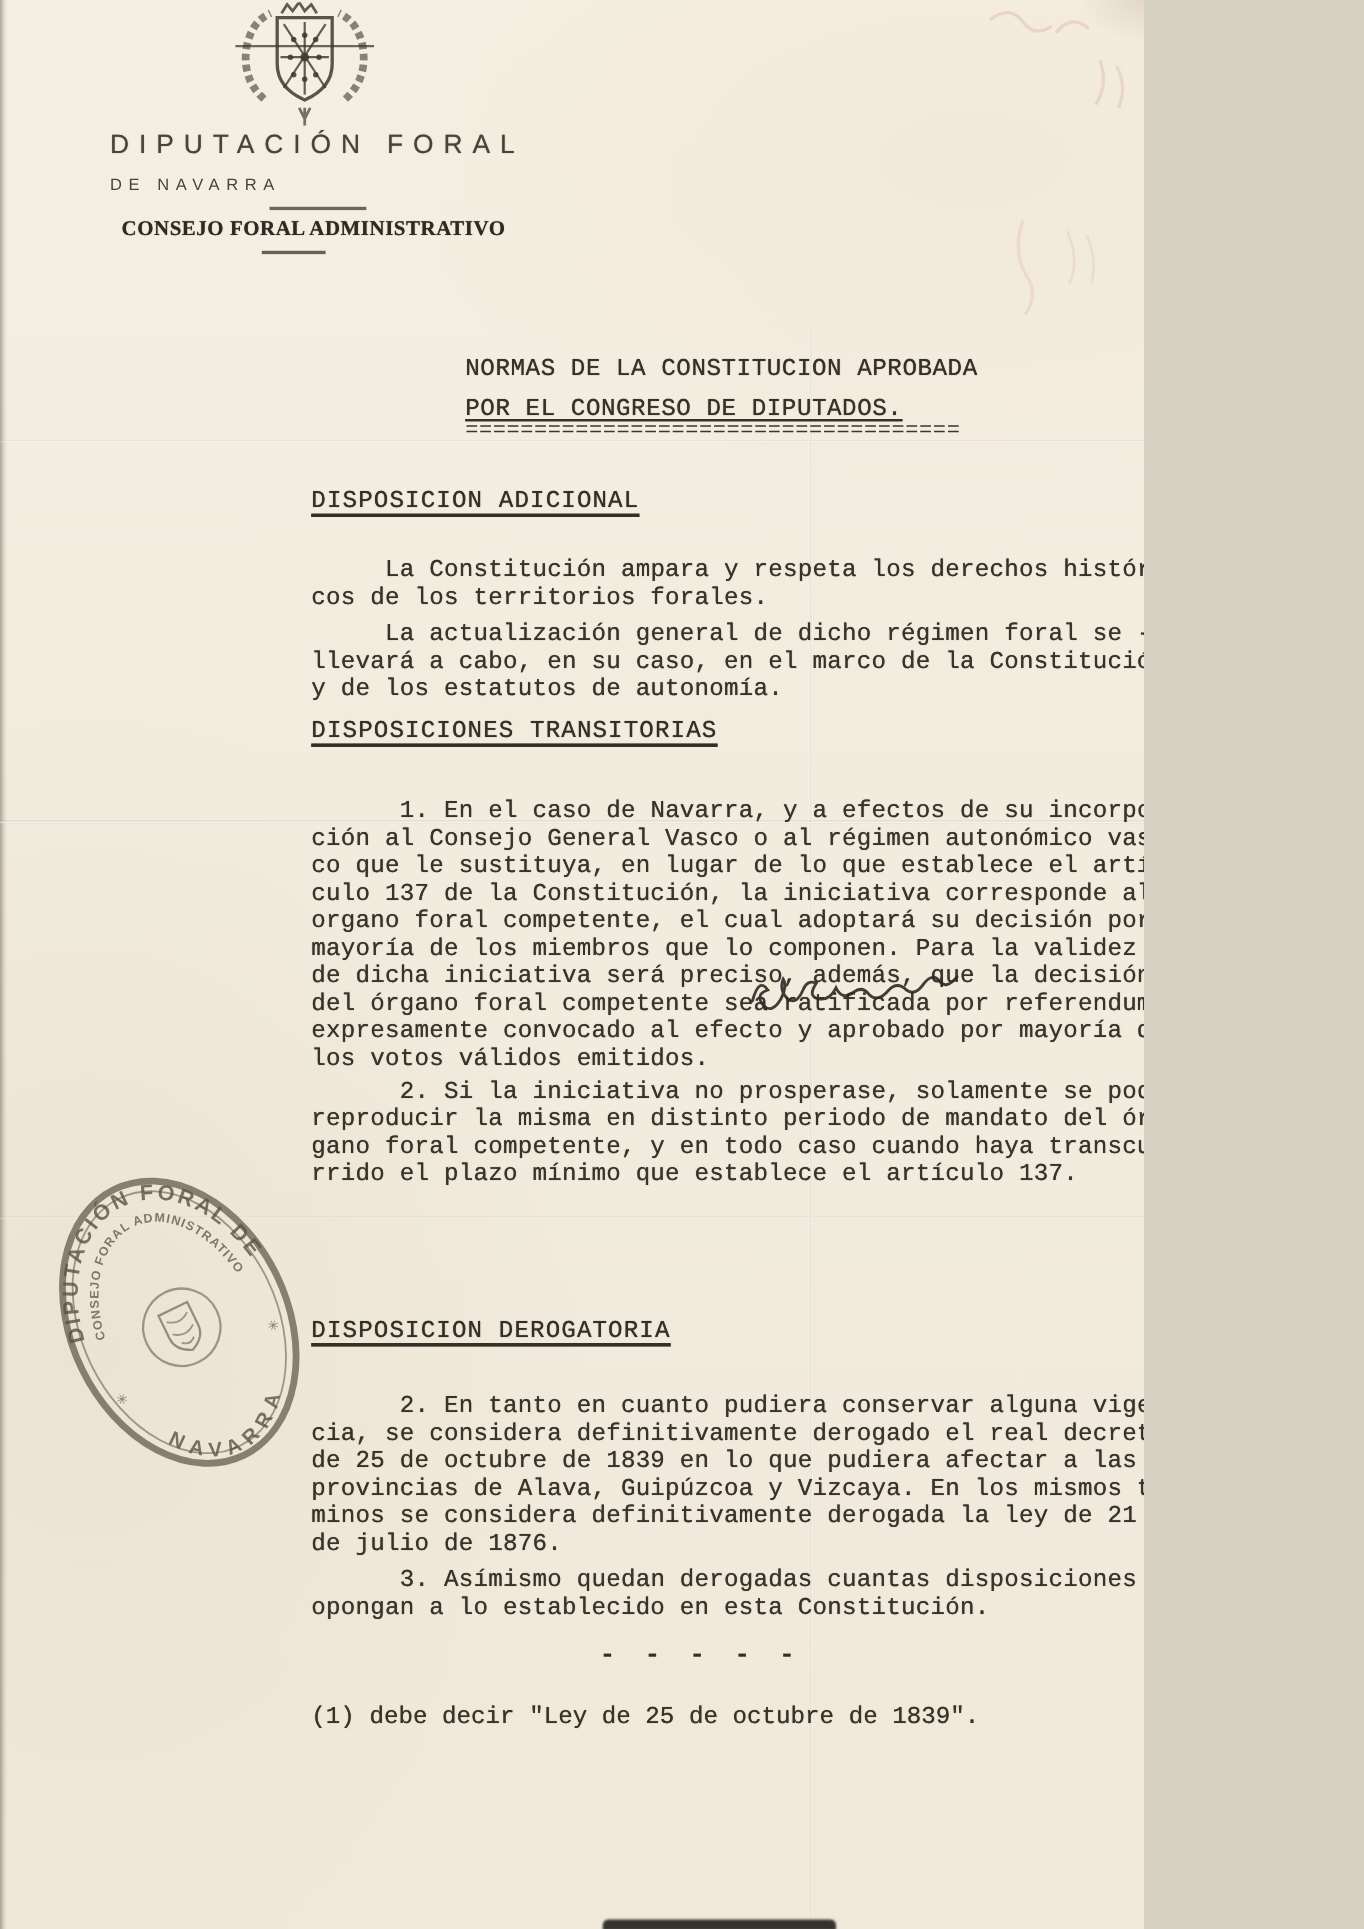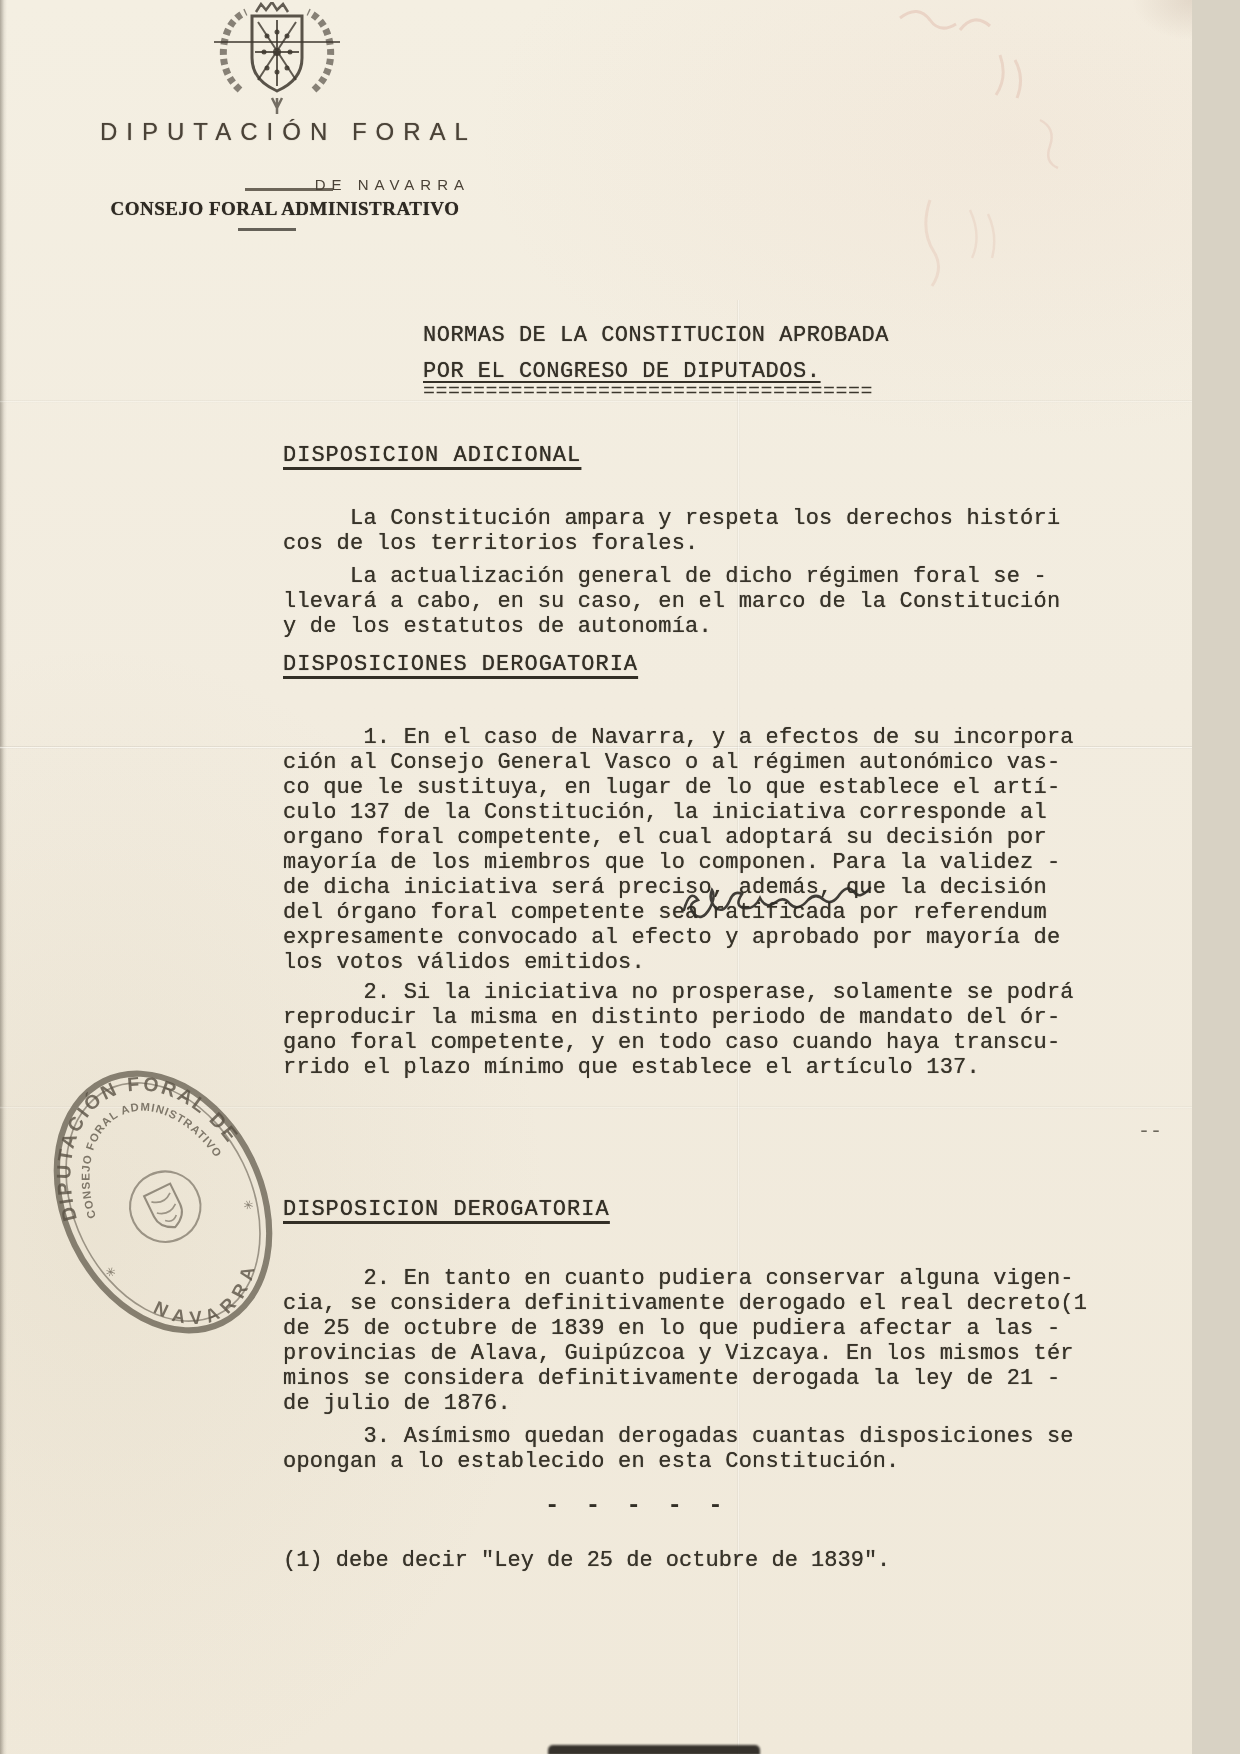--- a/index.html
+++ b/index.html
@@ -1,18 +1,18 @@
 <!DOCTYPE html>
 <html><head>
 <meta charset="utf-8">
 <style>
   html,body{margin:0;padding:0;}
   body{width:1240px;height:1754px;background:#d8d2c4;overflow:hidden;}
   .page{
-    position:relative;width:1192px;height:1754px;overflow:hidden;
+    position:relative;width:1040px;height:1754px;overflow:hidden;
     background:
       radial-gradient(900px 500px at 85% 8%, rgba(226,180,160,.10), transparent 60%),
       radial-gradient(700px 900px at 8% 70%, rgba(190,175,140,.12), transparent 65%),
       linear-gradient(180deg,#f4efe2 0%,#f2ecdf 40%,#f0e9da 100%);
     color:#3a362e;
   }
   .body-text{
     position:absolute;left:283px;width:830px;
     font-family:"Liberation Mono","DejaVu Sans Mono",monospace;
     font-size:22px;line-height:25px;letter-spacing:.2px;
@@ -40,23 +40,23 @@
     font-family:"Liberation Mono","DejaVu Sans Mono",monospace;
     font-size:20px;line-height:12px;letter-spacing:.5px;color:#3a362c;white-space:pre;
   }
   .org-name{
     position:absolute;left:100px;top:118px;width:370px;text-align:center;
     font-family:"Liberation Sans","DejaVu Sans",sans-serif;
     font-size:24px;font-weight:500;letter-spacing:9px;color:#4a4237;
     text-shadow:0 0 1px rgba(60,52,40,.6);white-space:nowrap;
   }
   .org-sub{
-    position:absolute;left:100px;top:160px;width:370px;text-align:right;
+    position:absolute;left:100px;top:160px;width:370px;text-align:left;
     font-family:"Liberation Sans","DejaVu Sans",sans-serif;
-    font-size:15px;letter-spacing:6px;color:#4a4237;white-space:nowrap;margin-top:16px;
+    font-size:15px;letter-spacing:6px;color:#4a4237;white-space:nowrap;
   }
   .org-rule{position:absolute;left:245px;top:188px;width:88px;height:3px;background:#4a4237;opacity:.8;}
   .org-dept{
     position:absolute;left:80px;top:198px;width:410px;text-align:center;
     font-family:"Liberation Serif","DejaVu Serif",serif;
     font-size:19px;font-weight:bold;letter-spacing:.5px;color:#2e2a23;
     text-shadow:0 0 .8px rgba(40,34,26,.8);white-space:nowrap;
   }
   .org-dept-rule{position:absolute;left:238px;top:228px;width:58px;height:3px;background:#36312a;opacity:.75;}
   .dash-sep{
@@ -146,21 +146,21 @@
   <div class="title-line" style="top:323px">NORMAS DE LA CONSTITUCION APROBADA</div>
   <div class="eq-row" style="top:386px">====================================</div>
 
   <div class="heading" style="top:443px">DISPOSICION ADICIONAL</div>
   <div class="body-text" style="top:478px">     La Constitución ampara y respeta los derechos históri
 cos de los territorios forales.</div>
   <div class="body-text" style="top:536px">     La actualización general de dicho régimen foral se -
 llevará a cabo, en su caso, en el marco de la Constitución
 y de los estatutos de autonomía.</div>
 
-  <div class="heading" style="top:652px">DISPOSICIONES DEROGATORIA</div>
+  <div class="heading" style="top:652px">DISPOSICIONES TRANSITORIAS</div>
   <div class="body-text" style="top:697px">      1. En el caso de Navarra, y a efectos de su incorpora
 ción al Consejo General Vasco o al régimen autonómico vas-
 co que le sustituya, en lugar de lo que establece el artí-
 culo 137 de la Constitución, la iniciativa corresponde al
 organo foral competente, el cual adoptará su decisión por
 mayoría de los miembros que lo componen. Para la validez -
 de dicha iniciativa será preciso, además, que la decisión
 del órgano foral competente sea ratificada por referendum
 expresamente convocado al efecto y aprobado por mayoría de
 los votos válidos emitidos.</div>

